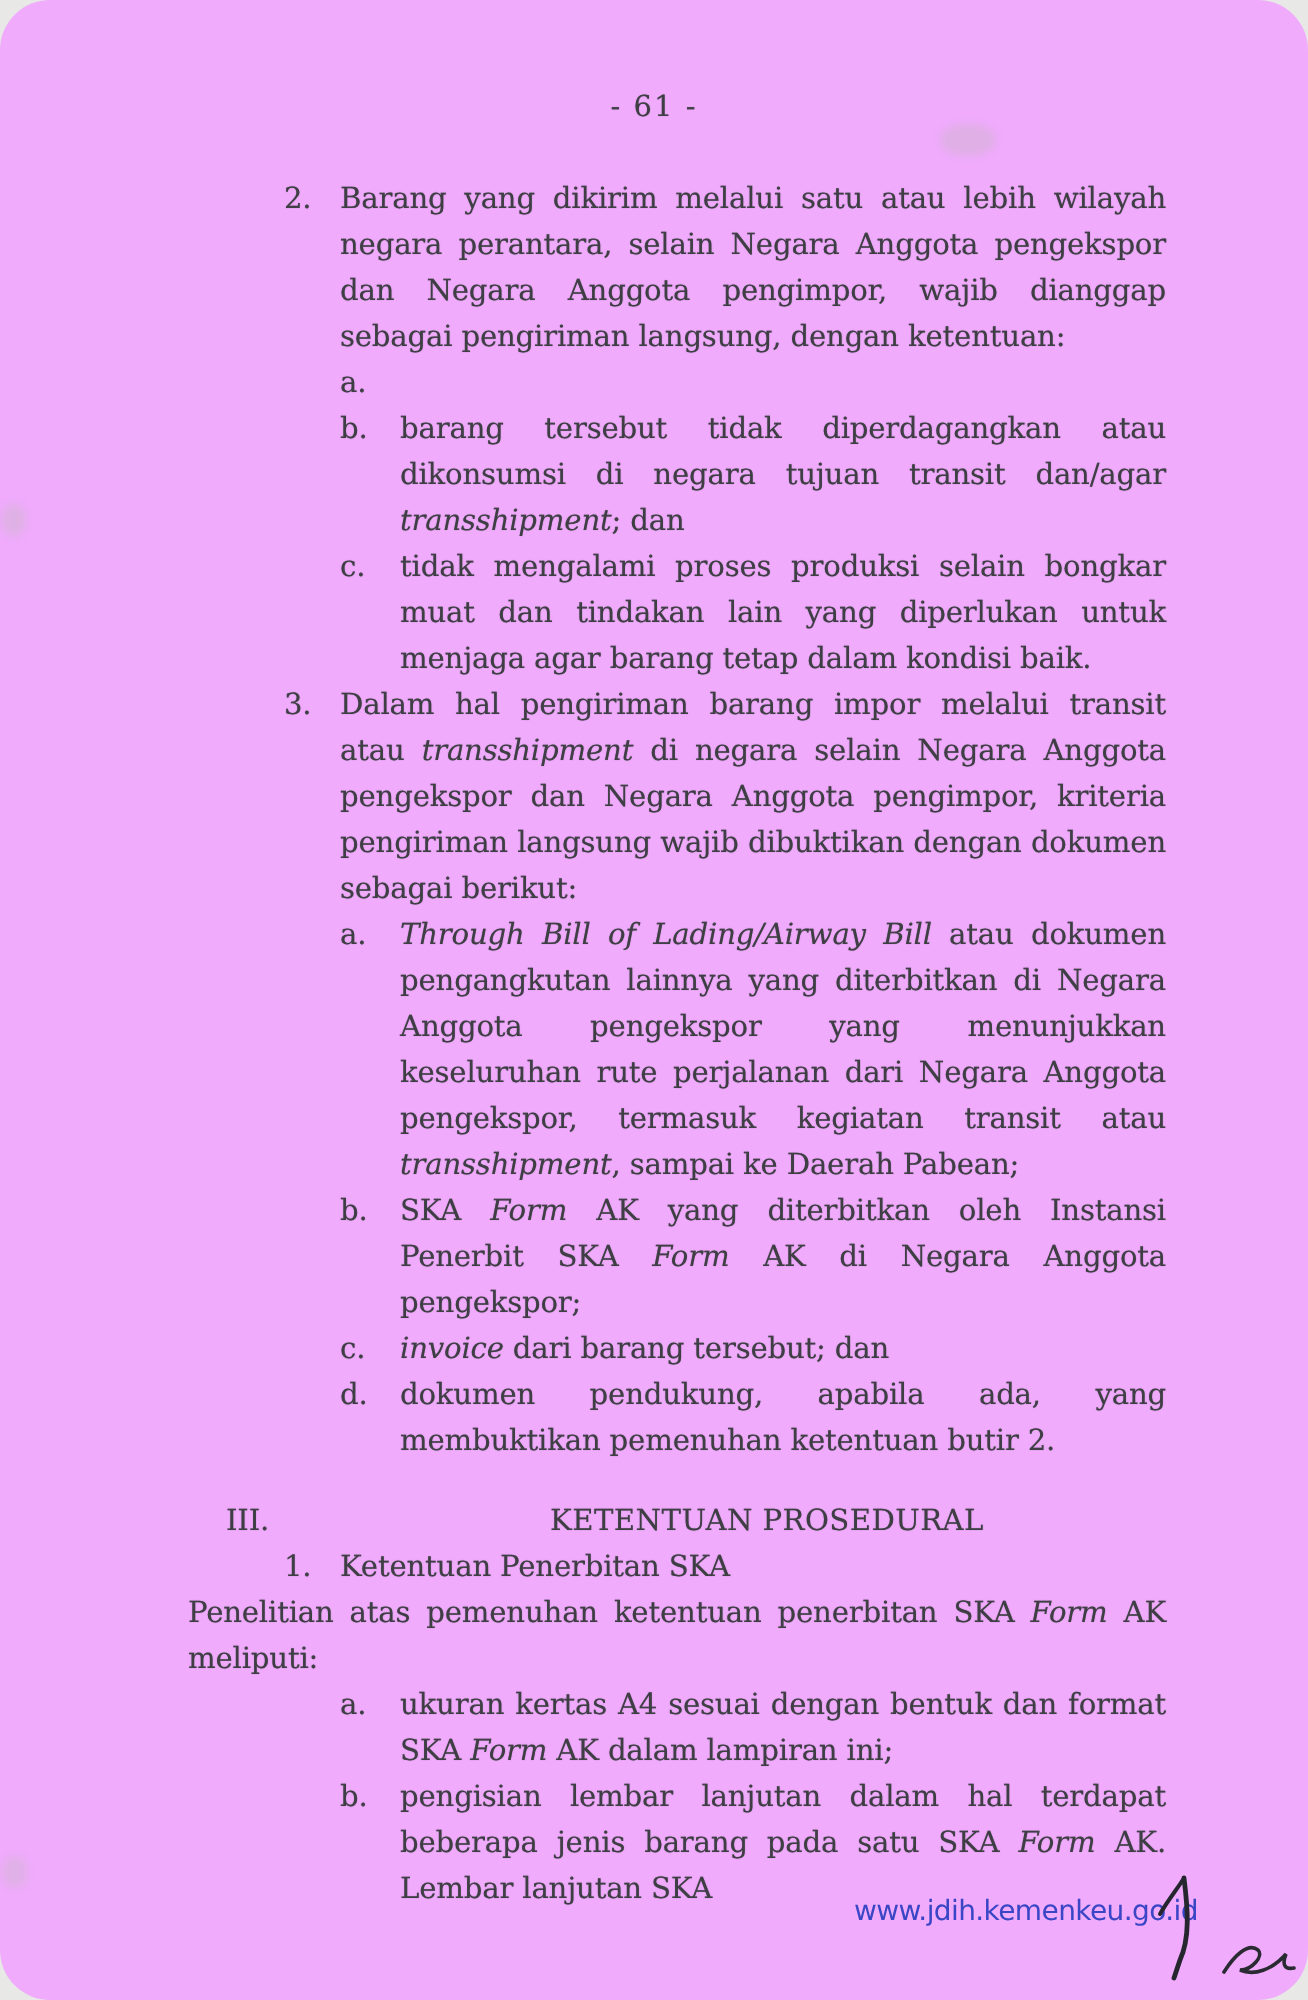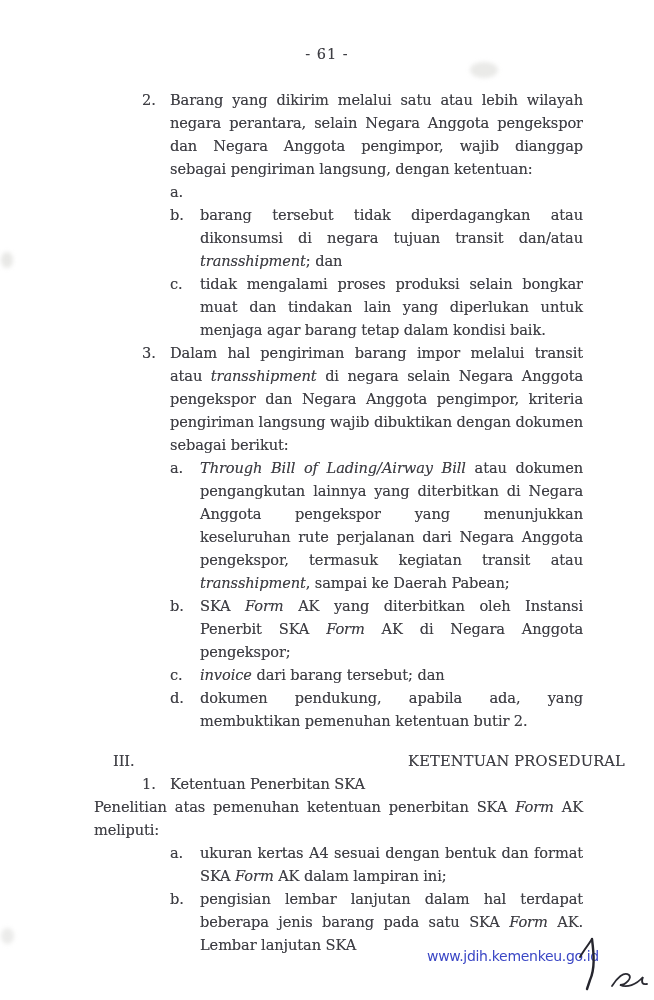--- a/index.html
+++ b/index.html
@@ -20,59 +20,59 @@
   .blk{display:flex;line-height:23px;font-size:14.6px;letter-spacing:-0.1px;}
   .blk .marker{flex:0 0 auto;}
   .blk .text{flex:1 1 auto;text-align:justify;}
   .num{padding-left:142px;padding-right:71px;}
   .num>.marker{width:28px;}
   .alpha{padding-left:170px;padding-right:71px;}
   .alpha>.marker{width:30px;}
   .cont{padding-left:94px;padding-right:71px;}
   .sec{margin-top:17px;padding-left:113px;padding-right:29px;}
   .sec>.marker{width:29px;}
-  .sec .text{letter-spacing:0.2px;text-align:right;}
+  .sec .text{letter-spacing:0.2px;text-align:center;}
   .it{font-style:italic;}
   .watermark{
     position:absolute;left:427px;top:948px;
     font-family:"DejaVu Sans","Liberation Sans",sans-serif;
     font-size:14px;letter-spacing:-0.3px;
     text-shadow:none;
   }
   .pen-svg{position:absolute;left:0;top:0;width:654px;height:1000px;pointer-events:none;}
   .smudge{position:absolute;border-radius:50%;filter:blur(2px);pointer-events:none;}
   .smudge-1{left:470px;top:62px;width:28px;height:16px;background:rgba(185,185,178,0.30);}
   .smudge-2{left:1px;top:252px;width:12px;height:16px;background:rgba(190,190,184,0.35);}
   .smudge-3{left:1px;top:928px;width:13px;height:16px;background:rgba(190,190,184,0.30);}
 </style>
 </head>
 <body>
 
-<div class="page" style="background: #ffffff; color: rgb(62, 62, 68);">
+<div class="page" style="background: #f0abfc; color: rgb(62, 62, 68); border-radius: 25px;">
 
   <div class="page-number">- 61 -</div>
 
   <div class="smudge smudge-1"></div>
   <div class="smudge smudge-2"></div>
   <div class="smudge smudge-3"></div>
 
   <div class="body">
 
     <div class="blk num">
       <span class="marker">2.</span>
       <span class="text"><span>Barang yang dikirim melalui satu atau lebih wilayah negara perantara, selain Negara Anggota pengekspor dan Negara Anggota pengimpor, wajib dianggap sebagai pengiriman langsung, dengan ketentuan:</span></span>
     </div>
 
     <div class="blk alpha">
       <span class="marker">a.</span>
     </div>
 
     <div class="blk alpha">
       <span class="marker">b.</span>
-      <span class="text"><span>barang tersebut tidak diperdagangkan atau dikonsumsi di negara tujuan transit dan/atau </span><span class="it">transshipment</span><span>; dan</span></span>
+      <span class="text"><span>barang tersebut tidak diperdagangkan atau dikonsumsi di negara tujuan transit dan/agar </span><span class="it">transshipment</span><span>; dan</span></span>
     </div>
 
     <div class="blk alpha">
       <span class="marker">c.</span>
       <span class="text"><span>tidak mengalami proses produksi selain bongkar muat dan tindakan lain yang diperlukan untuk menjaga agar barang tetap dalam kondisi baik.</span></span>
     </div>
 
     <div class="blk num">
       <span class="marker">3.</span>
       <span class="text"><span>Dalam hal pengiriman barang impor melalui transit atau </span><span class="it">transshipment</span><span> di negara selain Negara Anggota pengekspor dan Negara Anggota pengimpor, kriteria pengiriman langsung wajib dibuktikan dengan dokumen sebagai berikut:</span></span>

